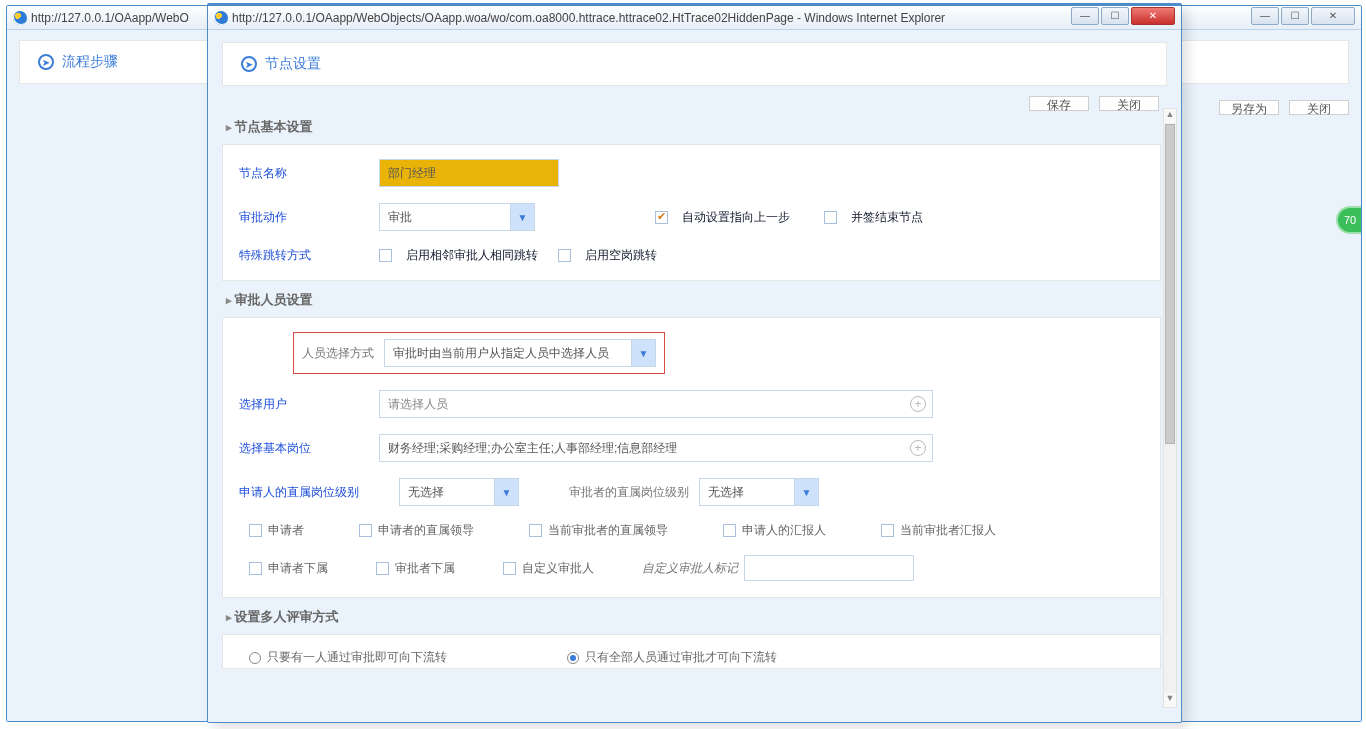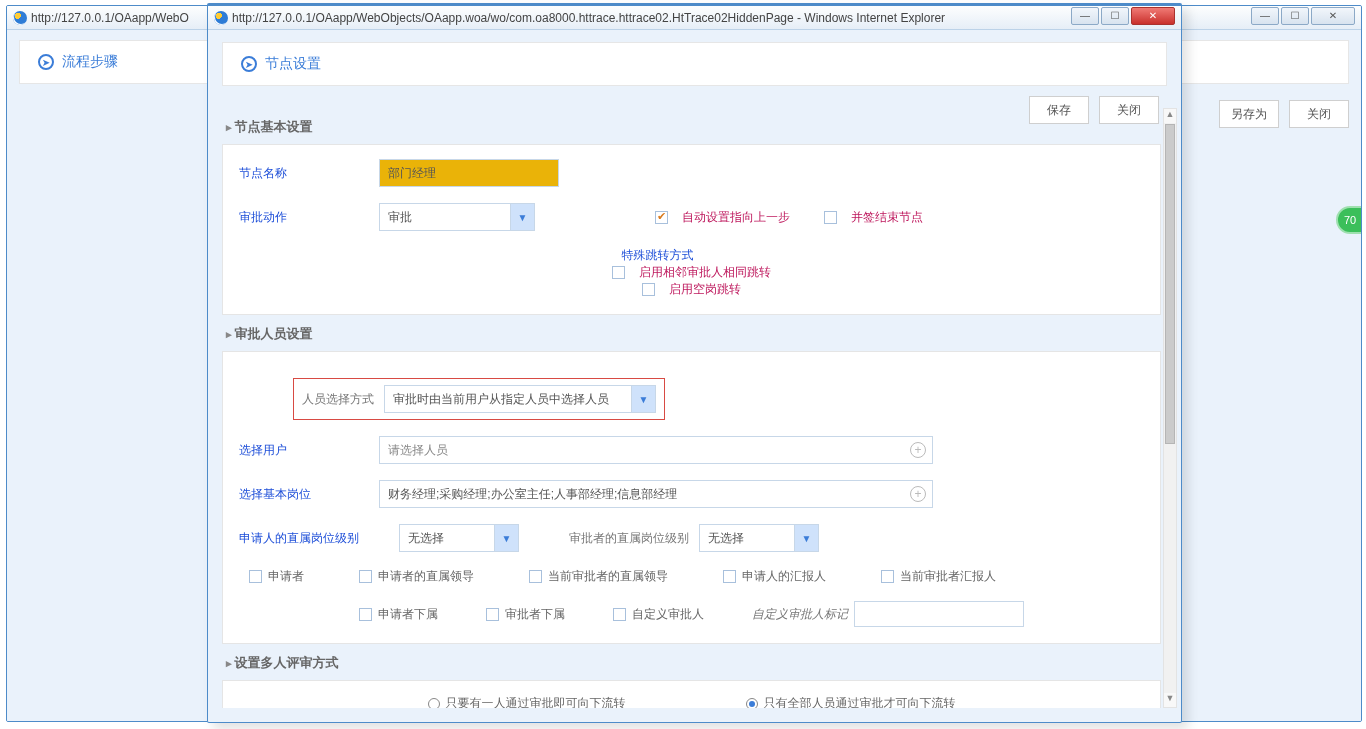--- a/index.html
+++ b/index.html
@@ -83,21 +83,21 @@
     display: inline-flex;
     align-items: center; justify-content: center;
     color: #3b7dd8;
     font-size: 10px;
   }
   .toolbar-top {
     display:flex; justify-content:flex-end; gap:10px; padding:6px 0;
   }
   .btn {
     min-width: 60px;
-    height: 28px;
+    height: 15px;
     border: 1px solid #cfcfcf;
     background: #fff;
     color: #555;
     font-size: 12px;
     cursor: pointer;
   }
 
   
   .win-front {
     position: absolute;
@@ -142,21 +142,21 @@
     content: "▸ ";
     color: #888;
     font-size: 11px;
   }
   .panel {
     background:#fff;
     border:1px solid #e5e5e5;
     padding: 14px 16px 16px 16px;
   }
   .row { display:flex; align-items:center; margin-bottom:16px; }
-  .row:last-child { margin-bottom:0;flex-direction:column; }
+  .row:last-child { margin-bottom:0; }
   .lbl {
     width: 140px;
     text-align: left;
     padding-right: 10px;
     color: #1d4ed8;
     font-size: 12px;
     font-family: Liberation Serif, serif;
   }
   .txt {
     height: 28px;
@@ -186,21 +186,21 @@
     color:#3b7dd8; font-size:10px;
     border-left:1px solid #c7d7e8;
   }
   .cb {
     width:13px; height:13px; border:1px solid #a8c0dc; background:#fff;
     display:inline-block; position:relative; margin-right:6px; vertical-align:middle;
   }
   .cb.checked::after{
     content:"✔"; color:#d97b1f; font-size:11px; position:absolute; top:-2px; left:1px;
   }
-  .orange { color:#be185d; }
+  .orange { color:#0f172a; }
   .hgroup { display:flex; align-items:center; gap:8px; }
   .redbox { border:1px solid #d84a43; padding: 6px 8px; display:inline-flex; align-items:center; }
   .picker {
     height: 28px;
     border: 1px solid #c7d7e8;
     background:#fff;
     display:flex; align-items:center;
     font-size:12px; color:#888;
     width: 554px;
     padding:0 8px;
@@ -321,21 +321,21 @@
             <span class="cb"></span>
             <span class="orange">启用空岗跳转</span>
           </div>
         </div>
       </div>
 
       <div class="section-head">审批人员设置</div>
       <div class="panel">
 
         <div class="row">
-          <div class="redbox" style="margin-left:54px;margin-top:12px;">
+          <div class="redbox" style="margin-left:54px;">
             <div style="width:82px; text-align:right; padding-right:10px; color:#777;">人员选择方式</div>
             <div class="select select-lg">
               <span class="val">审批时由当前用户从指定人员中选择人员</span>
               <span class="dd">▼</span>
             </div>
           </div>
         </div>
 
         <div class="row">
           <div class="lbl">选择用户</div>

